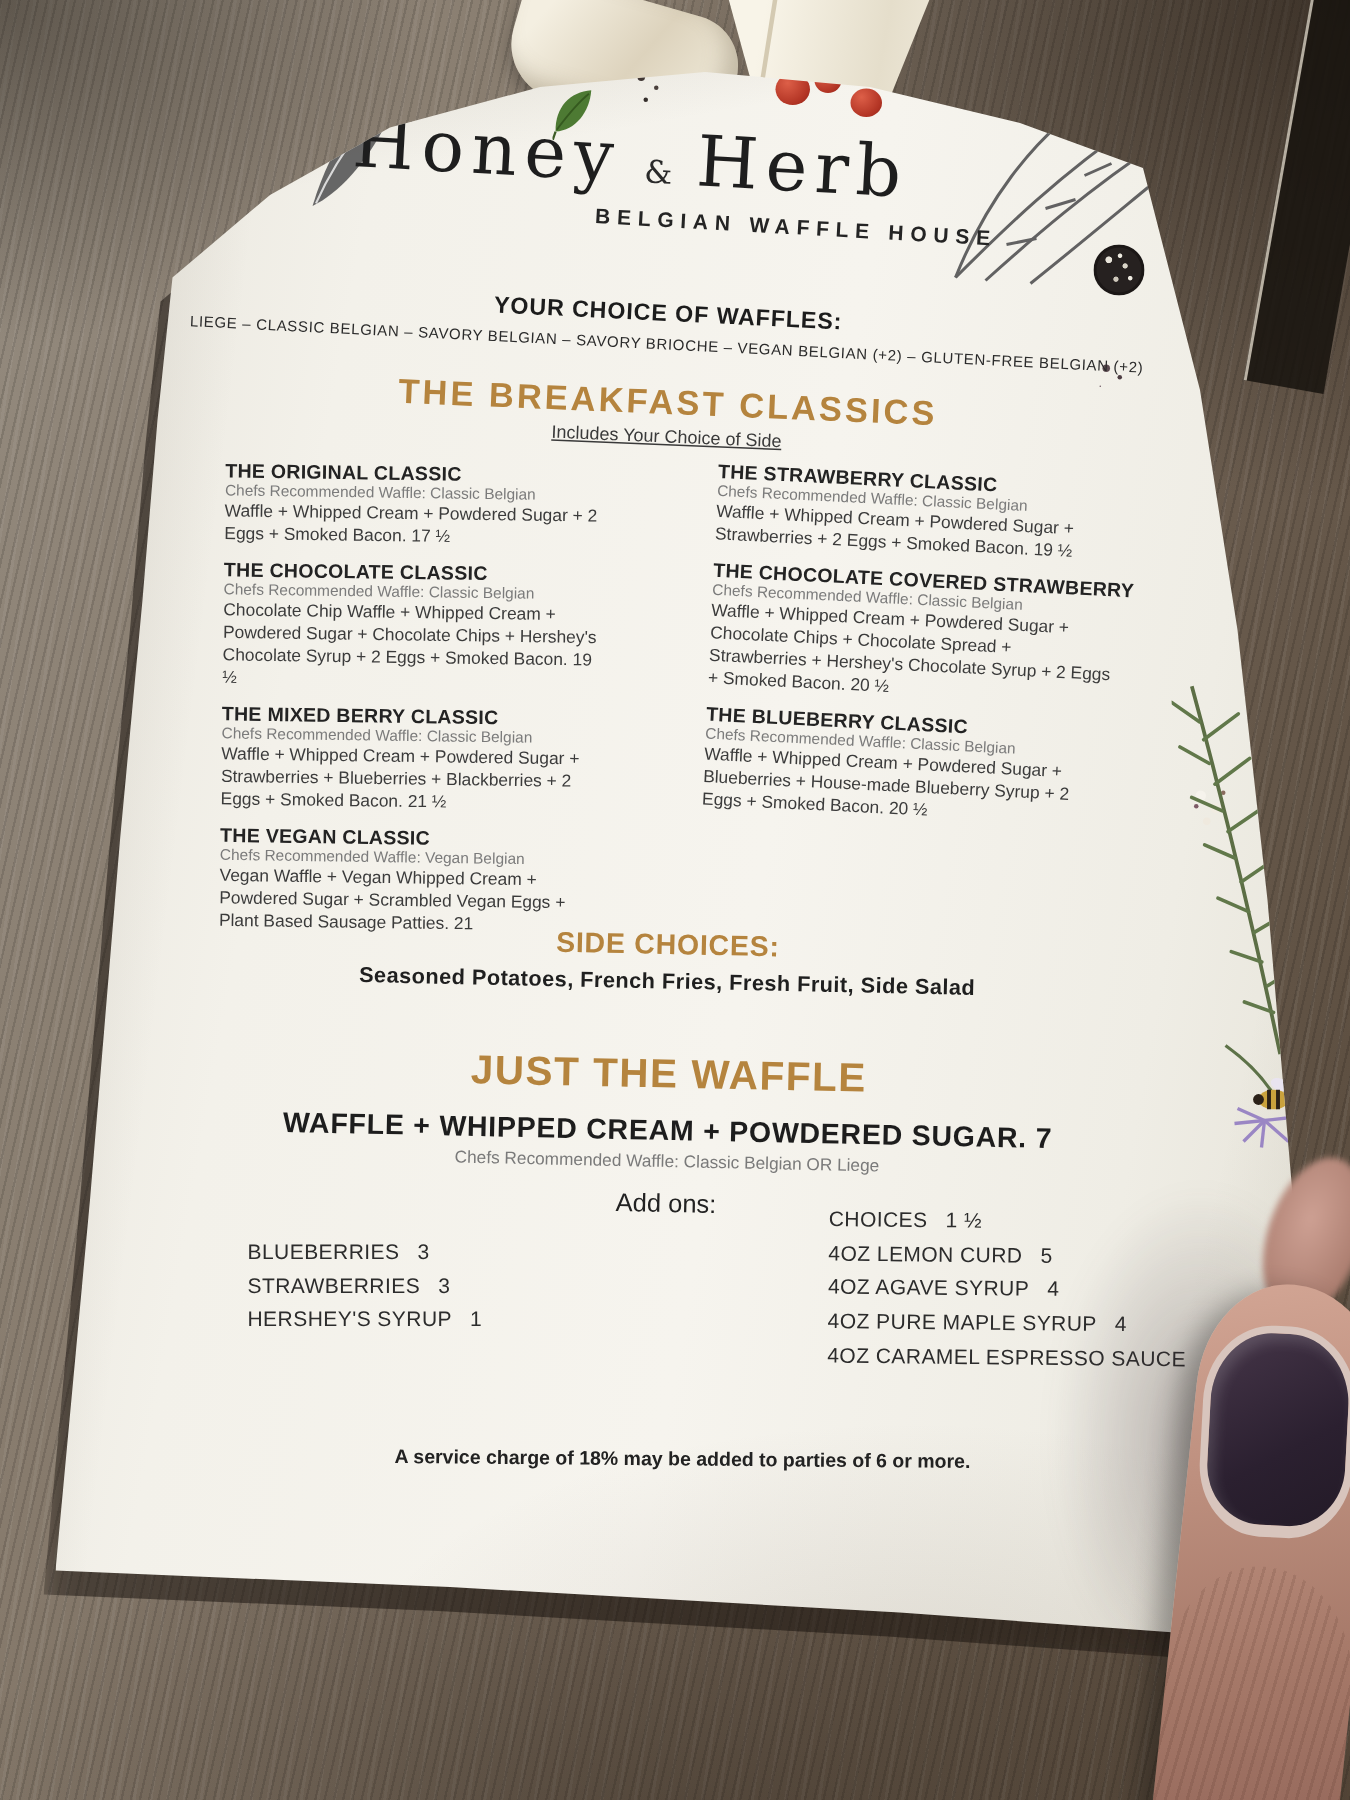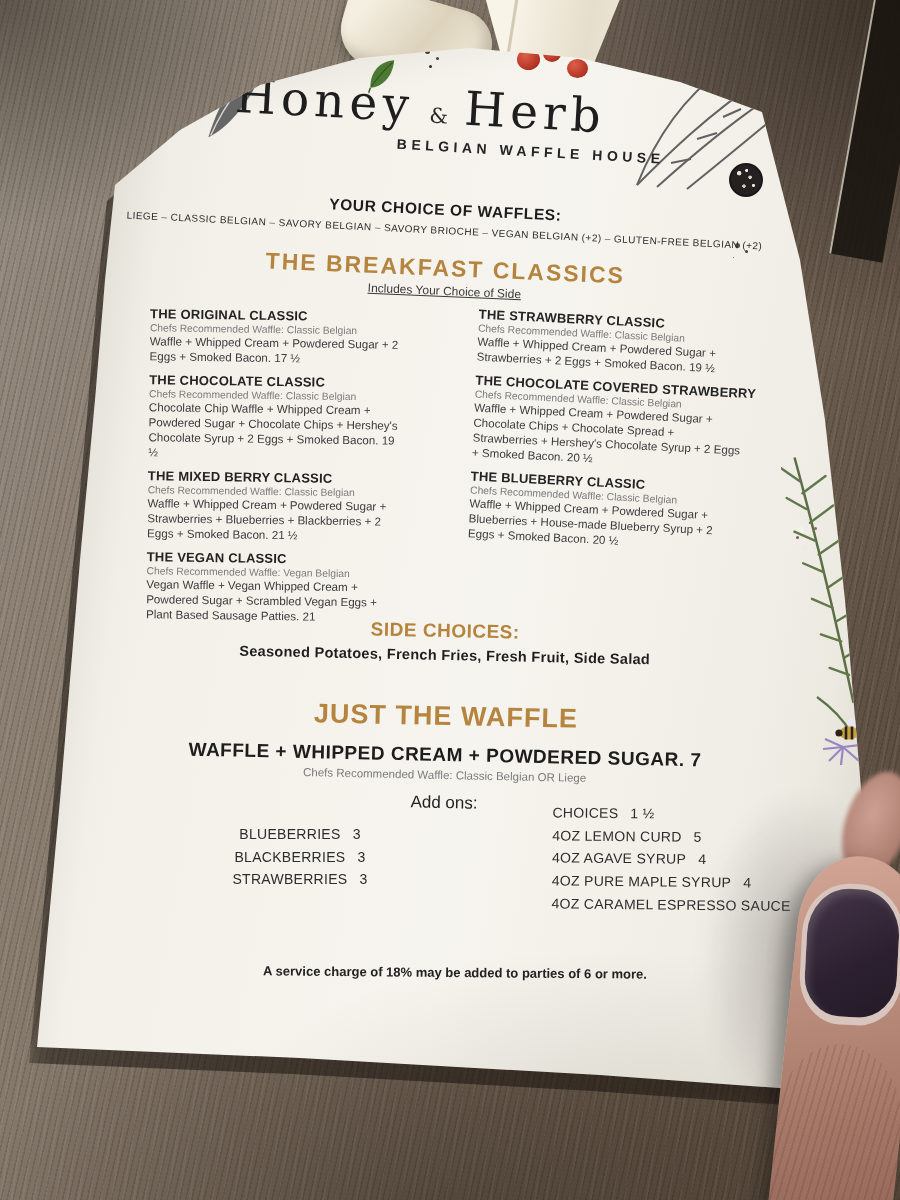--- a/index.html
+++ b/index.html
@@ -86,21 +86,21 @@
   .sides-heading{font-size:19px;font-weight:bold;letter-spacing:.5px;}
   .sides-options{margin-top:5px;font-size:14.5px;font-weight:600;letter-spacing:.3px;color:#1f1f1f;}
 
   
   .jtw-block{left:60px;top:656px;width:700px;transform:rotate(1.2deg);}
   .jtw-heading{font-size:27px;font-weight:800;letter-spacing:1px;}
   .jtw-combo{margin-top:12px;font-size:19px;font-weight:bold;letter-spacing:.5px;color:#1d1d1d;}
   .jtw-rec{margin-top:3px;font-size:11.5px;color:#7a7a7a;}
   .jtw-addons-heading{margin-top:12px;font-size:17px;color:#222;}
 
-  .addons-left{left:130px;top:778px;width:270px;text-align:center;}
+  .addons-left{left:130px;top:778px;width:270px;}
   .addons-right{left:517px;top:758px;width:310px;transform:rotate(0.6deg);}
   .addon-row{font-size:14px;letter-spacing:.3px;color:#2c2c2c;line-height:1.62;font-weight:500;}
   .addon-price{margin-left:12px;}
 
   
   .footer-block{left:60px;top:920px;width:720px;transform:rotate(0.5deg);}
   .footer-note{font-size:13px;font-weight:bold;color:#222;}
 
   
   .decor{position:absolute;}
@@ -286,24 +286,24 @@
     <div class="jtw-combo">WAFFLE + WHIPPED CREAM + POWDERED SUGAR. 7</div>
     <div class="jtw-rec">Chefs Recommended Waffle: Classic Belgian OR Liege</div>
     <div class="jtw-addons-heading">Add ons:</div>
   </div>
 
   <div class="abs addons-left">
     <div class="addon-row">
       <span>BLUEBERRIES</span><span class="addon-price">3</span>
     </div>
     <div class="addon-row">
-      <span>BLACKBERRIES</span><span class="addon-price">3</span>
-    </div>
-    <div class="addon-row">
       <span>STRAWBERRIES</span><span class="addon-price">3</span>
+    </div>
+    <div class="addon-row">
+      <span>HERSHEY'S SYRUP</span><span class="addon-price">1</span>
     </div>
   </div>
 
   <div class="abs addons-right">
     <div class="addon-row">
       <span>CHOICES</span><span class="addon-price">1 ½</span>
     </div>
     <div class="addon-row">
       <span>4OZ LEMON CURD</span><span class="addon-price">5</span>
     </div>

